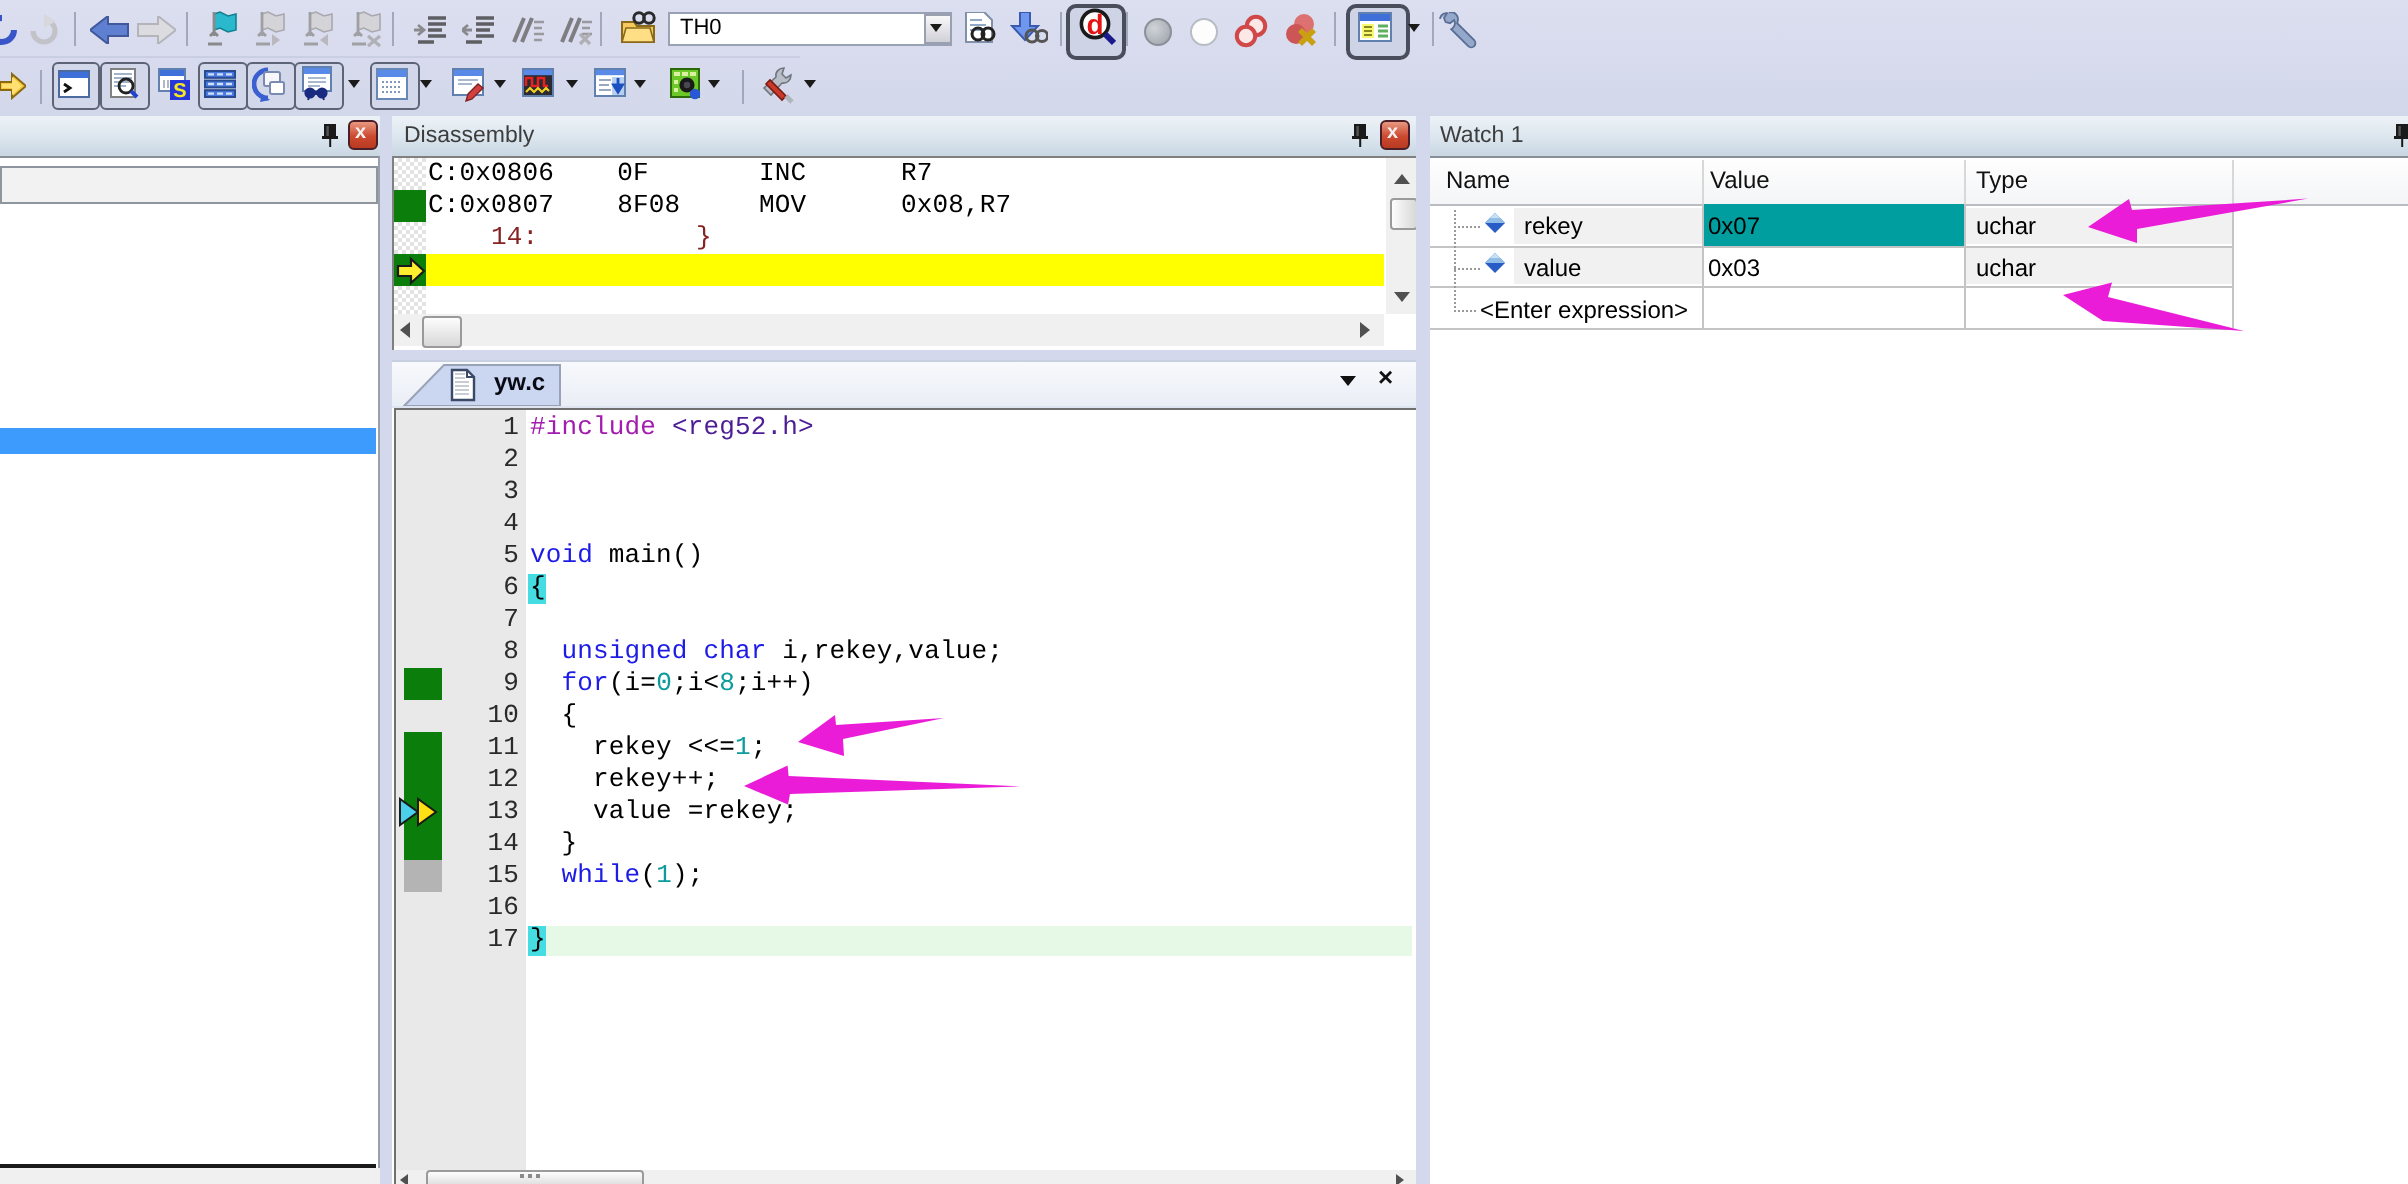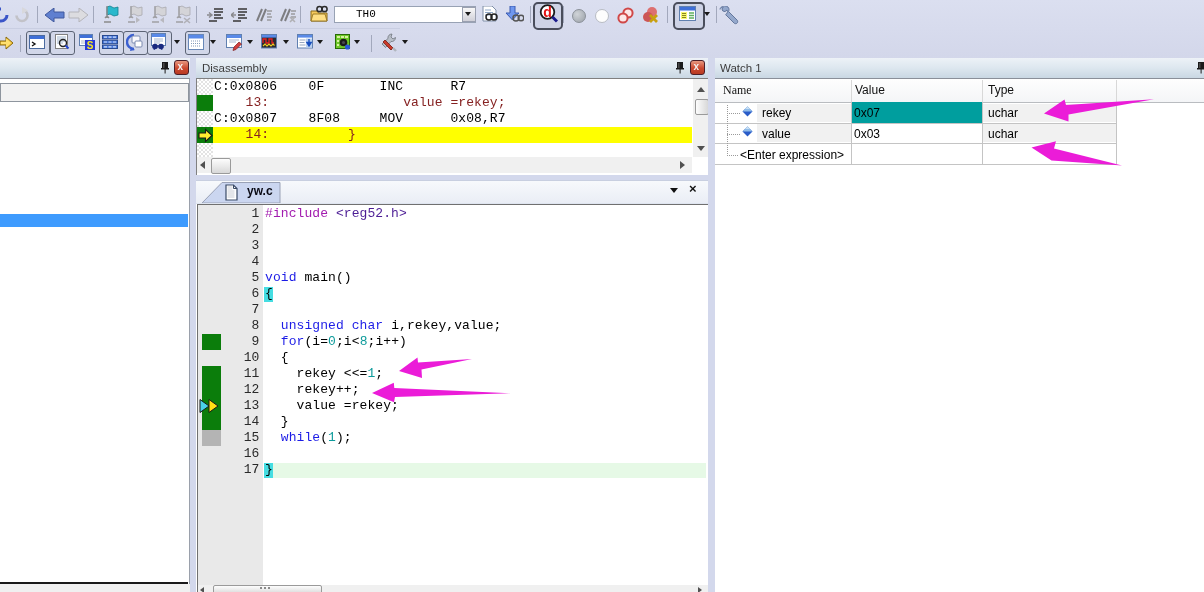--- a/index.html
+++ b/index.html
@@ -78,21 +78,21 @@
       </svg>
   <div class="sep1" style="left:300px;"></div>
   <svg class="abs" style="left:310px;top:5px;" width="19" height="18">
         <path d="M1 6h6l1.5 2H17v8H1z" fill="#f5c95e" stroke="#8a6a18" stroke-width="1"></path>
         <path d="M3 9h12l2 7H1z" fill="#ffdf85" stroke="#8a6a18" stroke-width="0.8"></path>
         <circle cx="9.5" cy="4" r="2.6" fill="none" stroke="#2a2a2a" stroke-width="1.5"></circle>
         <circle cx="14.5" cy="4" r="2.6" fill="none" stroke="#2a2a2a" stroke-width="1.5"></circle>
         <path d="M11.8 4h0.8" stroke="#2a2a2a" stroke-width="1.3"></path>
       </svg>
   <div class="abs" style="left:334px;top:6px;width:140px;height:15px;background:#fff;border:1px solid #98a2b4;"></div>
-  <div class="abs" style="left:356px;top:8px;font-size:11px;color:#000;font-family:Liberation Mono, monospace;">TH0</div>
+  <div class="abs" style="left:340px;top:8px;font-size:11px;color:#000;">TH0</div>
   <div class="abs" style="left:462px;top:7px;width:12px;height:13px;background:linear-gradient(180deg,#f8f8f8,#d0d0d8);border:1px solid #9aa0b0;"></div>
   <div class="abs" style="left:464.5px;top:12px;width:0;height:0;border-left:3.5px solid transparent;border-right:3.5px solid transparent;border-top:4px solid #1a1a1a;"></div>
   <svg class="abs" style="left:481px;top:6px;" width="19" height="17">
         <path d="M2 0h9l4 4v11H2z" fill="#fff" stroke="#8090a8" stroke-width="1"></path>
         <path d="M4 4h6M4 6.5h8M4 9h8" stroke="#90a8c8" stroke-width="1"></path>
         <circle cx="8" cy="11" r="3" fill="none" stroke="#222" stroke-width="1.5"></circle>
         <circle cx="13" cy="11" r="3" fill="none" stroke="#222" stroke-width="1.5"></circle>
       </svg>
   <svg class="abs" style="left:505px;top:6px;" width="19" height="17">
         <path d="M5 0v7H1l6.5 7L14 7h-4V0z" fill="#6f97ef" stroke="#3a5ab0" stroke-width="1"></path>
@@ -260,21 +260,20 @@
   <div class="abs" style="left:1px;top:37px;width:16px;height:16px;background:#0b7d0b;"></div>
   <div class="abs" style="left:1px;top:69px;width:16px;height:16px;background:#0b7d0b;"></div>
 
   <div class="abs" style="left:17px;top:69px;width:479px;height:16px;background:#ffff00;"></div>
 
   <svg class="abs" style="left:2px;top:70px;" width="16" height="15">
         <path d="M1 5h6.5V1.5L14 7.5 7.5 13.5V10H1z" fill="#ffee30" stroke="#1a1a1a" stroke-width="1.1"></path>
       </svg>
   <pre class="mono abs" style="left:18px;top:21px;">
 C:0x0806    0F       INC      R7
-<span style="color:#862222">    13:                 value =rekey;</span>
 C:0x0807    8F08     MOV      0x08,R7
 <span style="color:#862222">    14:          }</span></pre>
 
   <div class="abs" style="left:497px;top:21px;width:16px;height:78px;background:#f0f0f0;"></div>
   <div class="abs" style="left:498px;top:29px;width:0;height:0;border-left:4px solid transparent;border-right:4px solid transparent;border-bottom:5px solid #505050;margin-left:3px;"></div>
   <div class="abs" style="left:498.5px;top:41px;width:12px;height:14px;background:linear-gradient(90deg,#fdfdfd,#d8d8d8);border:1px solid #9a9a9a;border-radius:2px;"></div>
   <div class="abs" style="left:498px;top:88px;width:0;height:0;border-left:4px solid transparent;border-right:4px solid transparent;border-top:5px solid #505050;margin-left:3px;"></div>
 
   <div class="abs" style="left:1px;top:99px;width:495px;height:16px;background:#f0f0f0;"></div>
   <div class="abs" style="left:4px;top:103px;width:0;height:0;border-top:4px solid transparent;border-bottom:4px solid transparent;border-right:5px solid #505050;"></div>
@@ -368,21 +367,21 @@
   <svg class="abs" style="left:481px;top:4px;" width="10" height="12">
         <path d="M2 0h6v6H2zM1 6h8v1.5H1zM4.6 7.5h1v4h-1z" fill="#1a1a1a"></path>
         <path d="M3.2 1h1.2v5H3.2z" fill="#555"></path>
       </svg>
   <div class="abs" style="left:0;top:20px;width:489px;height:1px;background:#8a8f99;"></div>
 
   <div class="abs" style="left:0;top:21px;width:489px;height:23px;background:linear-gradient(180deg,#fefefe,#f4f5f7);border-bottom:1px solid #b9bcc0;"></div>
   <div class="abs" style="left:136px;top:22px;width:1px;height:22px;background:#d8d8d8;"></div>
   <div class="abs" style="left:267px;top:22px;width:1px;height:22px;background:#d8d8d8;"></div>
   <div class="abs" style="left:401px;top:22px;width:1px;height:22px;background:#d8d8d8;"></div>
-  <div class="abs" style="left:8px;top:25px;font-size:12px;color:#111;font-family:Liberation Serif, serif;">Name</div>
+  <div class="abs" style="left:8px;top:25px;font-size:12px;color:#111;">Name</div>
   <div class="abs" style="left:140px;top:25px;font-size:12px;color:#111;">Value</div>
   <div class="abs" style="left:273px;top:25px;font-size:12px;color:#111;">Type</div>
 
   <div class="abs" style="left:42px;top:46px;width:94px;height:18px;background:#f1f1f1;"></div>
   <div class="abs" style="left:136px;top:44px;width:131px;height:21px;background:#009e9e;"></div>
   <div class="abs" style="left:267px;top:46px;width:134px;height:18px;background:#f1f1f1;"></div>
   <div class="abs" style="left:42px;top:66px;width:94px;height:18px;background:#f1f1f1;"></div>
   <div class="abs" style="left:267px;top:66px;width:134px;height:18px;background:#f1f1f1;"></div>
 
   <div class="abs" style="left:0;top:65px;width:401px;height:1px;background:#c4c4c4;"></div>

